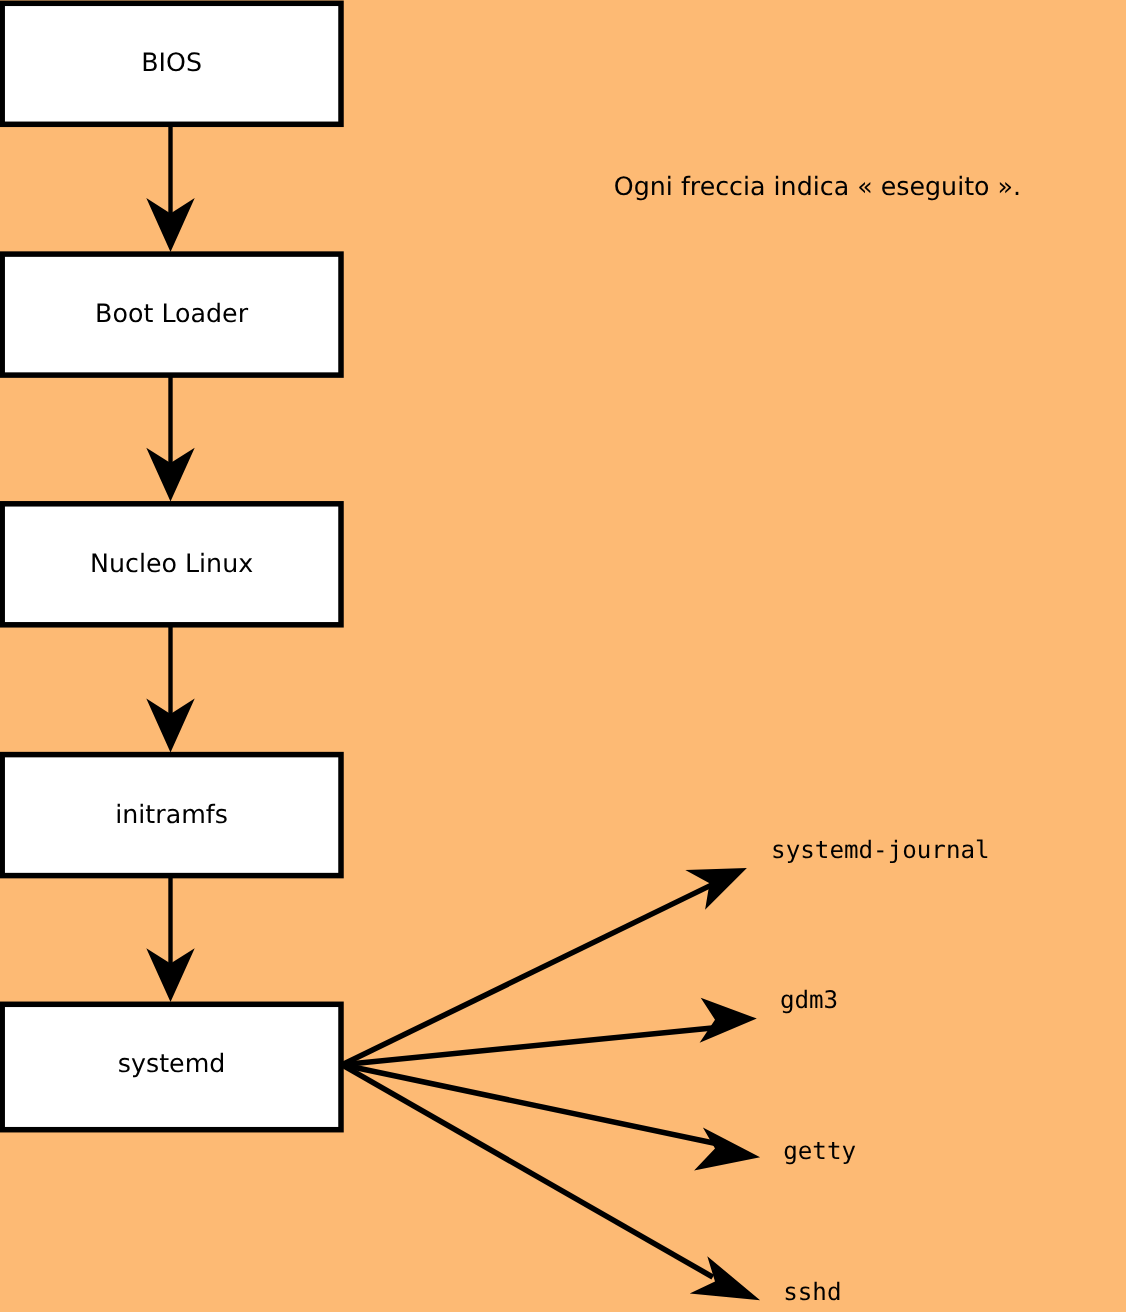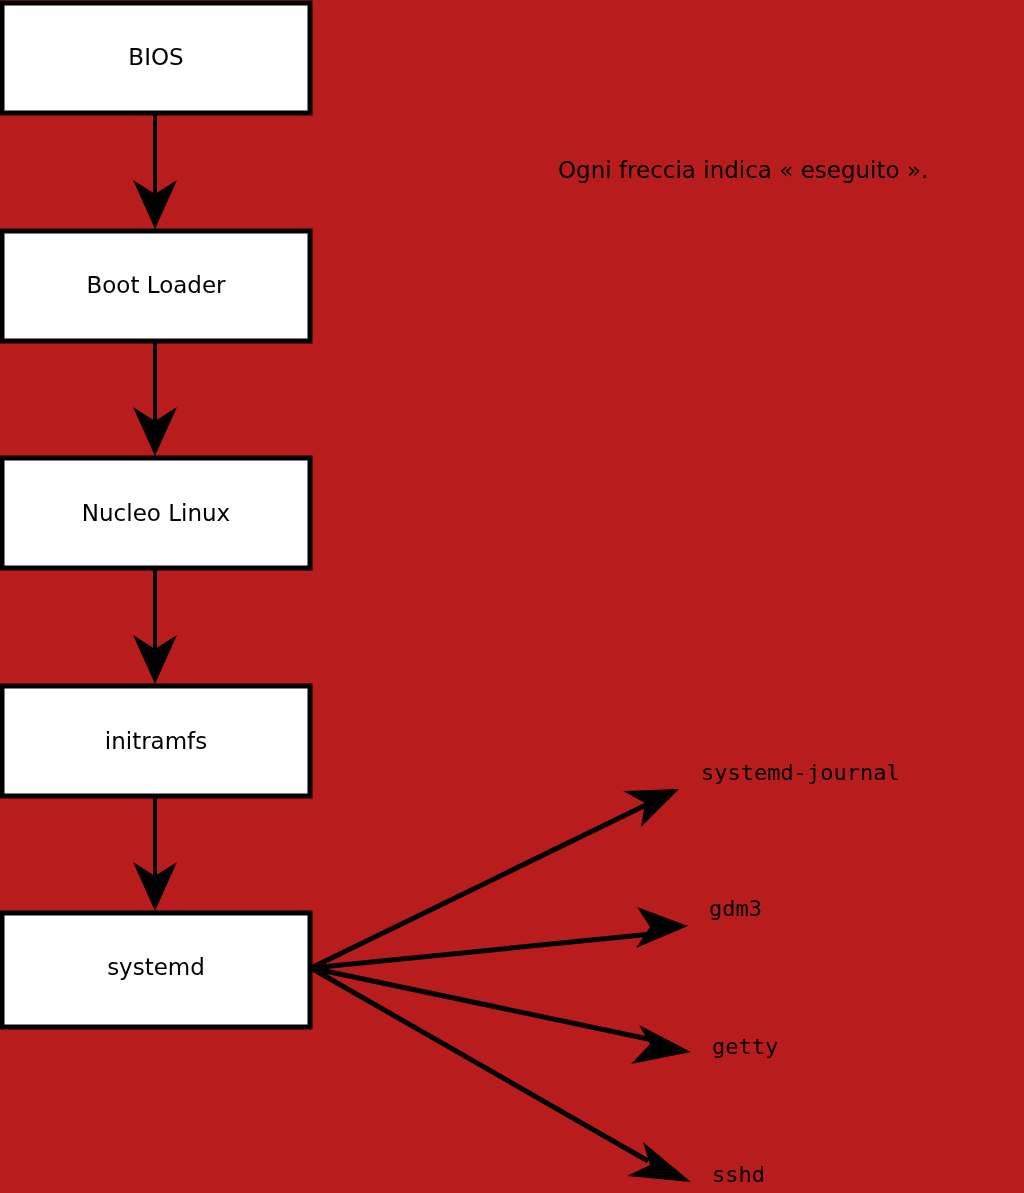--- a/index.html
+++ b/index.html
@@ -11,21 +11,21 @@
   body {
     width: 1024px;
     height: 1193px;
     overflow: hidden;
     font-family: "DejaVu Sans", sans-serif;
   }
   #diagram-root {
     position: relative;
     width: 1024px;
     height: 1193px;
-    background: #b91c1c;
+    background: #fdba74;
   }
   svg#boot-diagram {
     display: block;
     width: 1024px;
     height: 1193px;
   }
   .box-rect {
     fill: #ffffff;
     stroke: #000000;
     stroke-width: 5;

